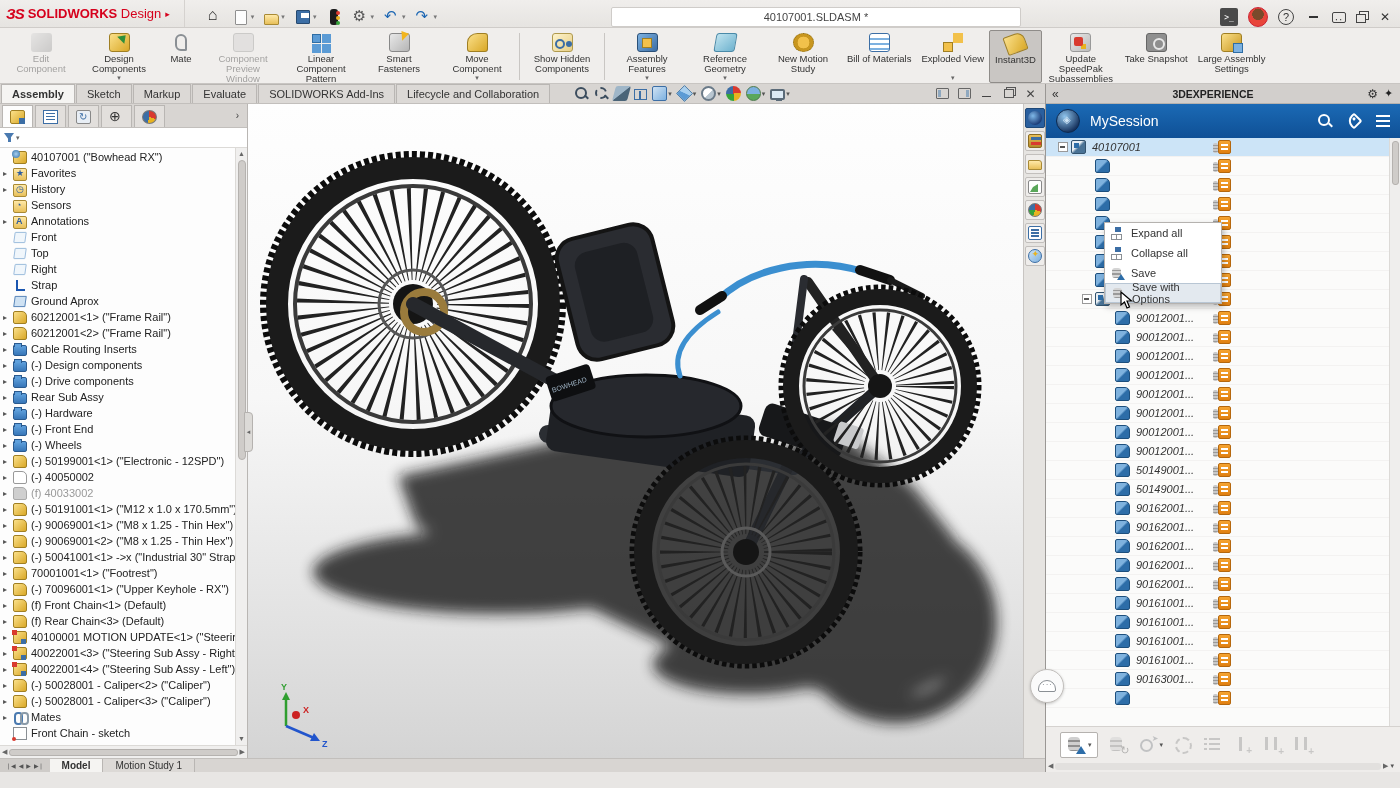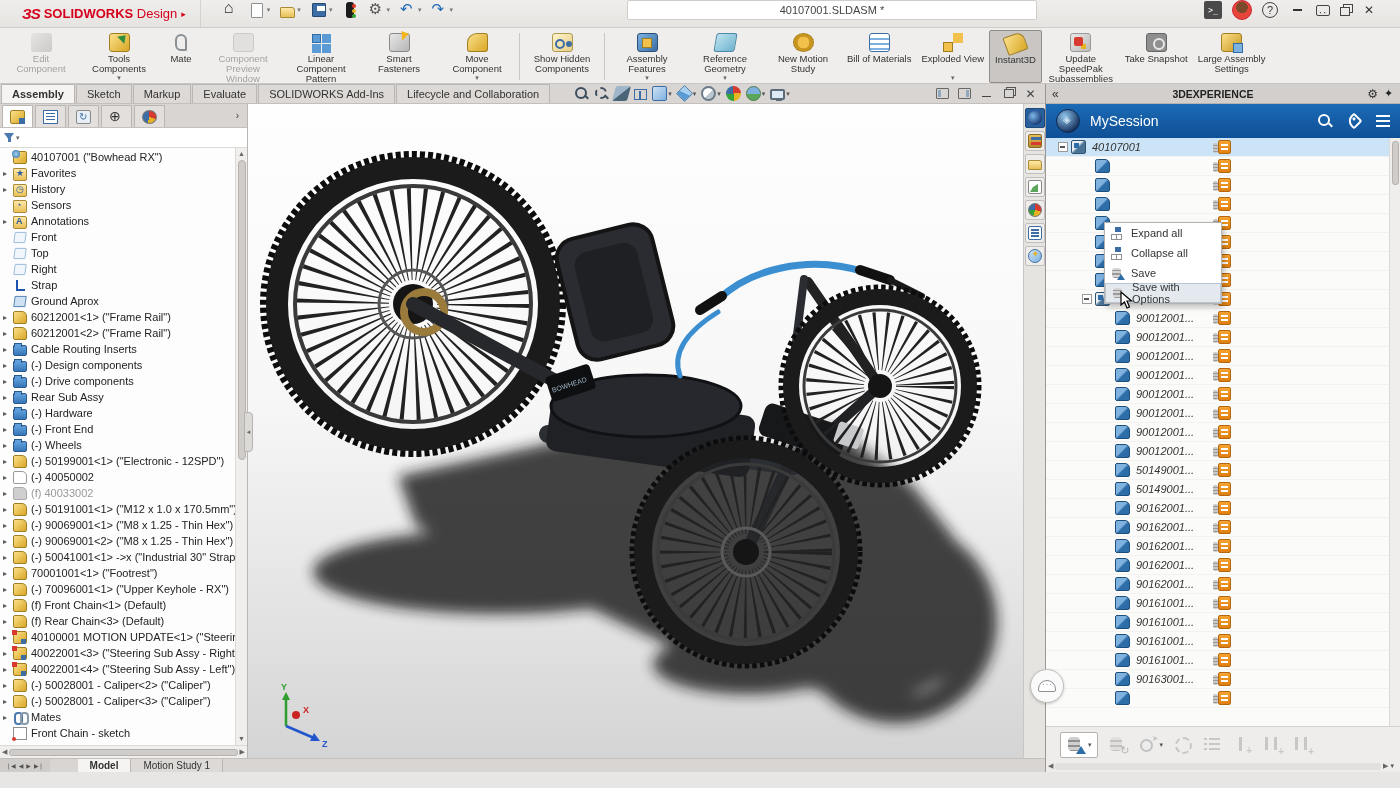--- a/index.html
+++ b/index.html
@@ -1,20 +1,20 @@
 <!DOCTYPE html>
 <html><head>
 <meta charset="utf-8">
 <style>
   * { margin:0; padding:0; box-sizing:border-box; }
   html,body { width:1400px; height:788px; overflow:hidden; font-family:"Liberation Sans",sans-serif; background:#e8e6e4; }
   .app { display:grid; grid-template-rows:28px 56px 1fr 16px; width:1400px; height:788px; }
 
   
-  .titlebar { display:flex; align-items:flex-start; background:linear-gradient(#f0eeec,#e6e4e1); border-bottom:1px solid #cfccc9; padding:0 16px; }
+  .titlebar { display:flex; align-items:flex-end; background:linear-gradient(#f0eeec,#e6e4e1); border-bottom:1px solid #cfccc9; padding:0 0; }
   .logo { display:flex; align-items:center; gap:4px; padding:0 14px 0 6px; border-right:1px solid #d5d2cf; height:100%; }
   .logo-ds { font-weight:bold; font-style:italic; font-size:15px; color:#d6001c; letter-spacing:-1px; }
   .logo-text { font-size:13px; color:#d6001c; font-weight:bold; }
   .logo-text .lt2 { font-weight:normal; }
   .logo-arrow { color:#d6001c; font-size:9px; }
   .qa { display:flex; align-items:center; gap:2px; margin-left:18px; }
   .qa-btn { display:flex; align-items:center; gap:2px; padding:2px 4px; border-radius:2px; }
   .qa-caret { font-size:7px; color:#777; }
   .qicon { width:16px; height:16px; display:inline-block; position:relative; }
   .q-home::before { content:"⌂"; font-size:16px; color:#2c2c2c; position:absolute; top:-3px; left:1px; }
@@ -185,21 +185,21 @@
   .t-app { border-radius:50%; background:conic-gradient(#d93a2f 0 30%, #e8b320 30% 55%, #35a33a 55% 75%, #3c6ea5 75%); border:1px solid #777; }
   .t-props { background:#fff; border:1px solid #3c6ea5; }
   .t-props::before { content:""; position:absolute; left:2px; top:2px; width:8px; height:1.5px; background:#3c6ea5; box-shadow:0 3px 0 #3c6ea5, 0 6px 0 #3c6ea5; }
   .t-res { background:linear-gradient(135deg,#cfe2f3,#7db1e0); border:1px solid #3c6ea5; border-radius:50%; }
   .t-res::before { content:"✦"; position:absolute; left:3px; top:-1px; font-size:9px; color:#e8b320; }
 
   
   .doctabs { height:14px; background:#d8d5d2; display:flex; align-items:stretch; border-top:1px solid #c2bfbc; font-size:10px; }
   .dt-nav { display:flex; align-items:center; gap:3px; padding:0 6px; background:#cfccc9; color:#555; font-size:6px; }
   .dtab { display:flex; align-items:center; padding:0 12px; border-right:1px solid #b9b6b3; background:#dcd9d6; color:#333; }
-  .dtab.active { background:#f5f4f2; font-weight:bold;margin-left:28px; }
+  .dtab.active { background:#f5f4f2; font-weight:bold; }
 
   
   .rpanel { width:355px; display:flex; flex-direction:column; background:#f7f7f7; border-left:1px solid #9a9794; min-height:0; position:relative; }
   .rp-header { height:20px; background:#d2cfcc; display:flex; align-items:center; padding:0 6px; border-bottom:1px solid #b5b2af; }
   .rp-header .chev { font-size:12px; color:#333; }
   .rp-title { flex:1; text-align:center; font-size:10.5px; font-weight:bold; color:#222; }
   .rp-hicons { display:flex; gap:6px; align-items:center; }
   .rp-gear { font-size:12px; color:#333; }
   .rp-pin { width:10px; height:10px; position:relative; }
   .rp-pin::before { content:"✦"; position:absolute; font-size:11px; color:#222; top:-2px; }
@@ -366,21 +366,21 @@
           <span class="cicon ci-edit"></span>
           <span class="clabel">Edit Component</span>
 
         </span>
       </span>
 
       <span style="display:contents">
         
         <span class="cbtn">
           <span class="cicon ci-insert"></span>
-          <span class="clabel">Tools Components</span>
+          <span class="clabel">Design Components</span>
           <span class="ccaret">▾</span>
         </span>
       </span>
 
       <span style="display:contents">
         
         <span class="cbtn">
           <span class="cicon ci-mate"></span>
           <span class="clabel">Mate</span>
 

